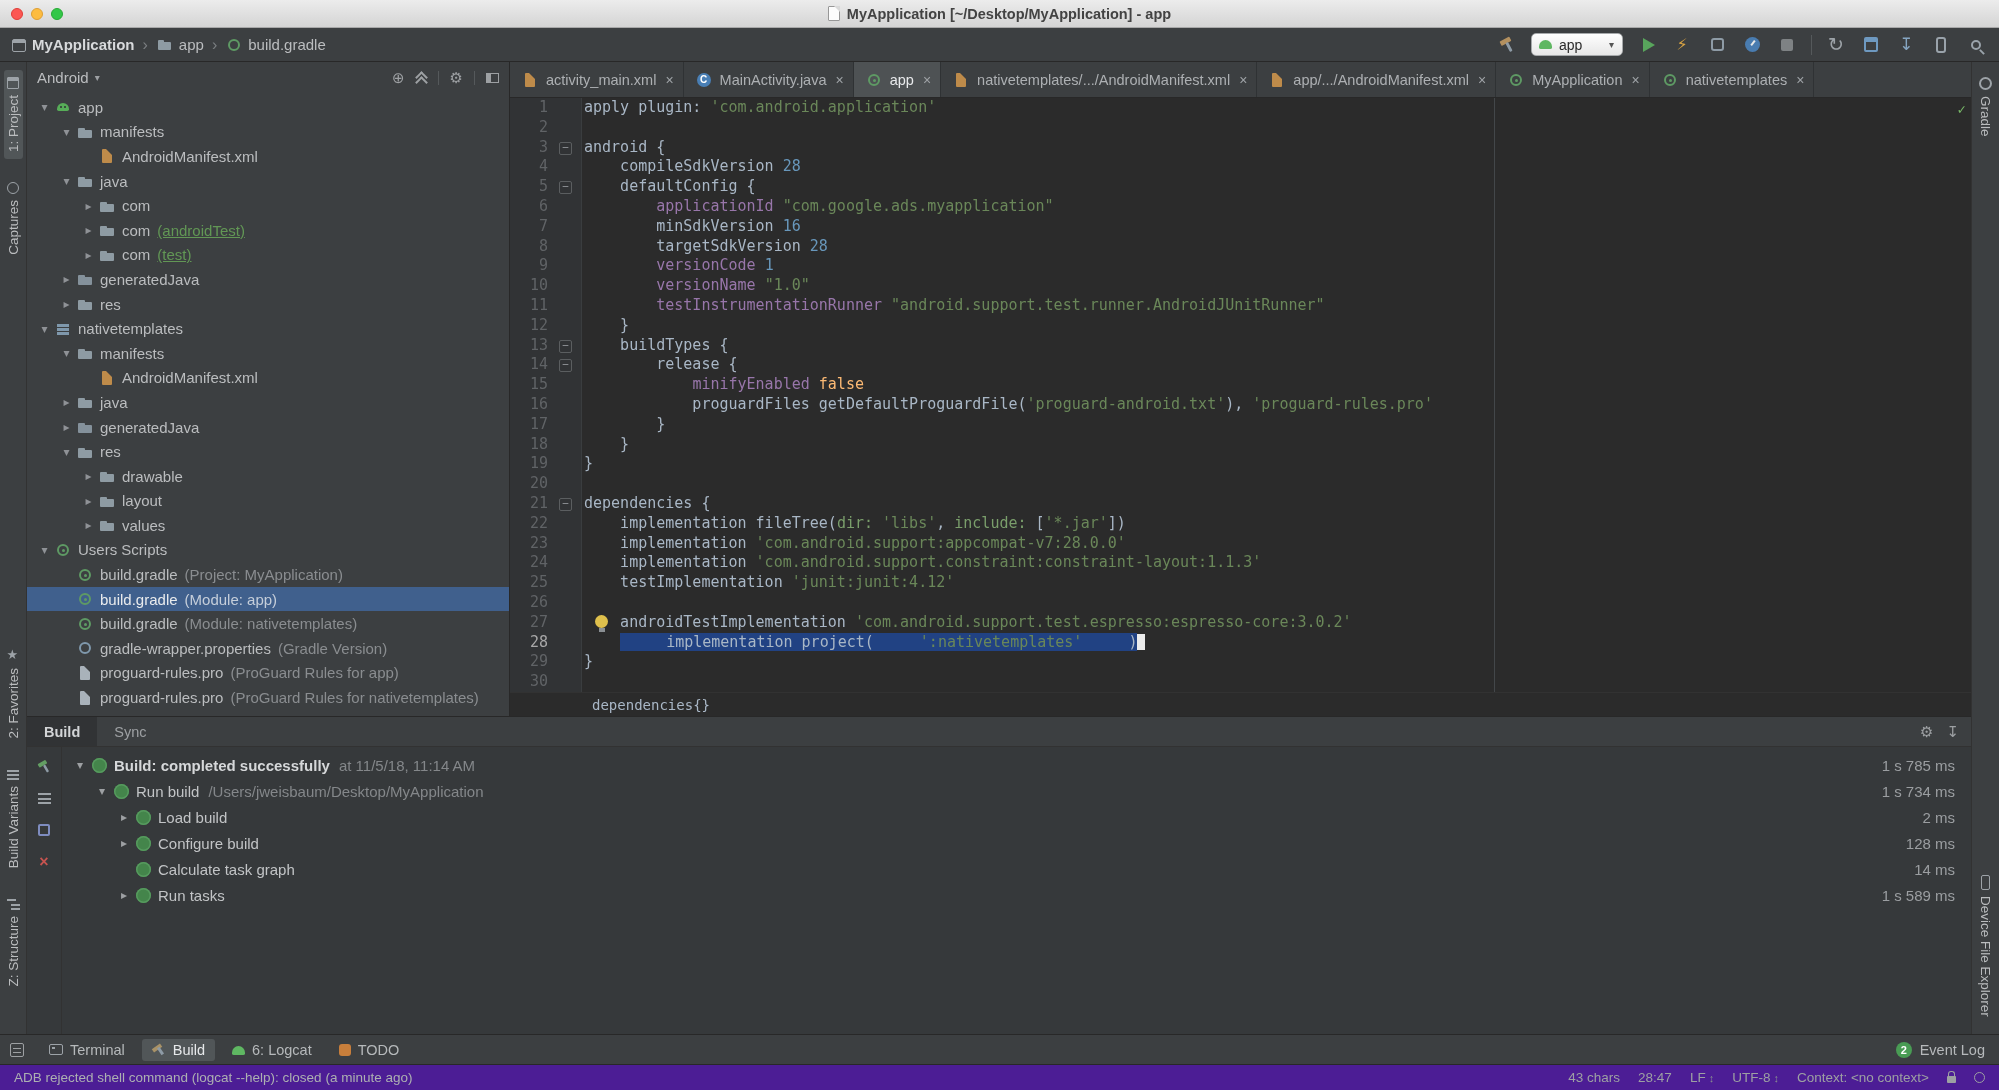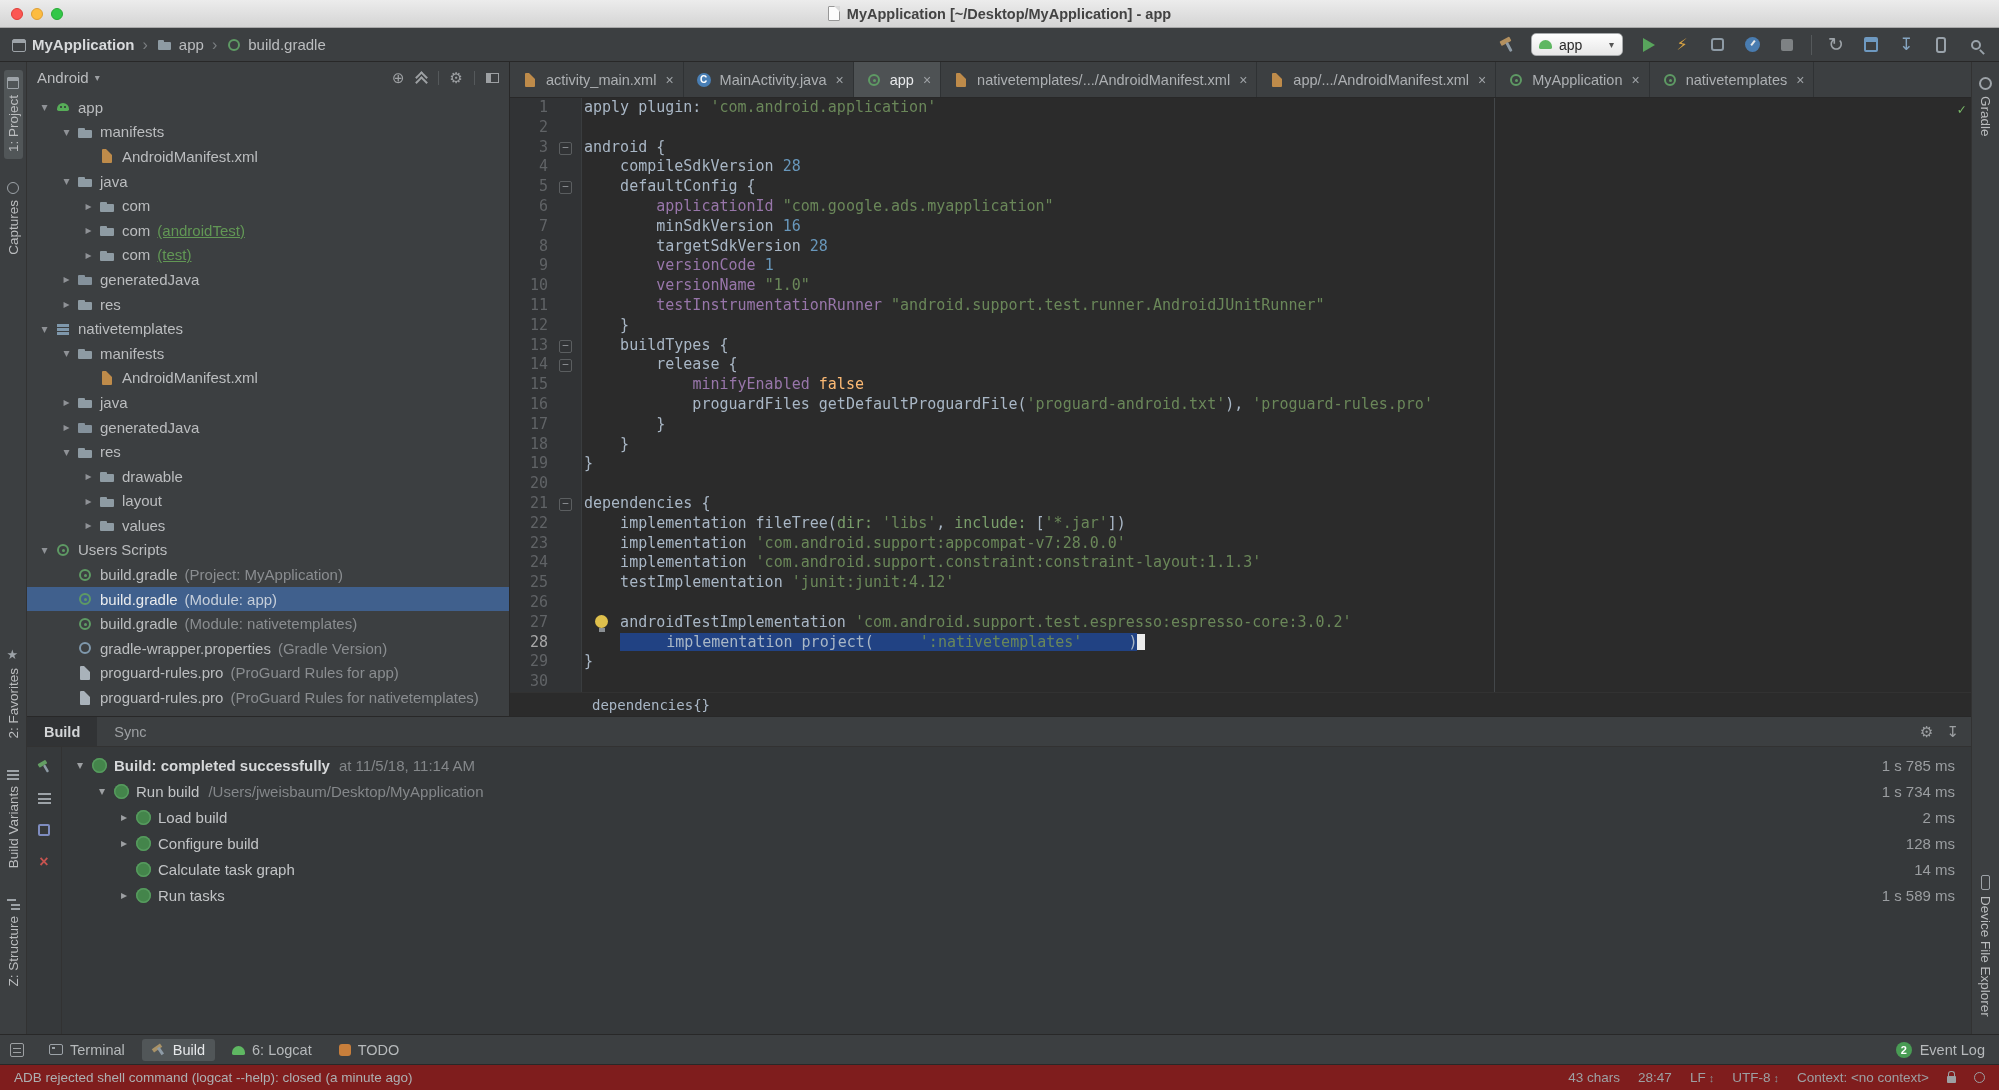--- a/index.html
+++ b/index.html
@@ -191,21 +191,21 @@
   .bi-hammer::before{content:"";position:absolute;width:10px;height:4px;background:#A99267;transform:rotate(-35deg);left:0;top:3px;}
   .bi-hammer::after{content:"";position:absolute;width:3px;height:8px;background:#8E9BA6;transform:rotate(-35deg);left:7px;top:4px;}
   .bi-logcat{width:13px;height:9px;background:#5FB762;border-radius:7px 7px 2px 2px;margin-top:2px;}
   .bi-todo{width:12px;height:12px;border-radius:3px;background:#C77E3B;}
   .bb-right{margin-left:auto;display:flex;align-items:center;gap:8px;padding-right:4px;}
   .evt-badge{width:16px;height:16px;border-radius:50%;background:#499C54;color:#fff;font-size:11px;font-weight:bold;
              display:flex;align-items:center;justify-content:center;}
   .evt-label{color:#B6B9BB;font-size:14.5px;}
 
   
-  .statusbar{height:26px;flex:none;background:#7f1d1d;border-top:1px solid #282828;display:flex;align-items:center;
+  .statusbar{height:26px;flex:none;background:#4c1d95;border-top:1px solid #282828;display:flex;align-items:center;
              padding:0 14px;font-size:13.5px;color:#9DA0A3;gap:18px;}
   .sb-msg{color:#ADB0B2;margin-right:auto;}
   .sb-seg{display:flex;align-items:center;gap:3px;text-align:center;}
   .sb-upd{font-size:11px;color:#8A8D90;}
   .sb-icon{display:inline-flex;align-items:center;}
   .i-lock{width:9px;height:7px;background:#9DA0A3;border-radius:1px;position:relative;margin-top:4px;display:inline-block;}
   .i-lock::before{content:"";position:absolute;top:-5px;left:1px;width:5px;height:5px;border:1.5px solid #9DA0A3;border-bottom:none;border-radius:3px 3px 0 0;}
   .i-hector{width:11px;height:11px;border:1.5px solid #9DA0A3;border-radius:50%;display:inline-block;}
 </style>
 </head>

